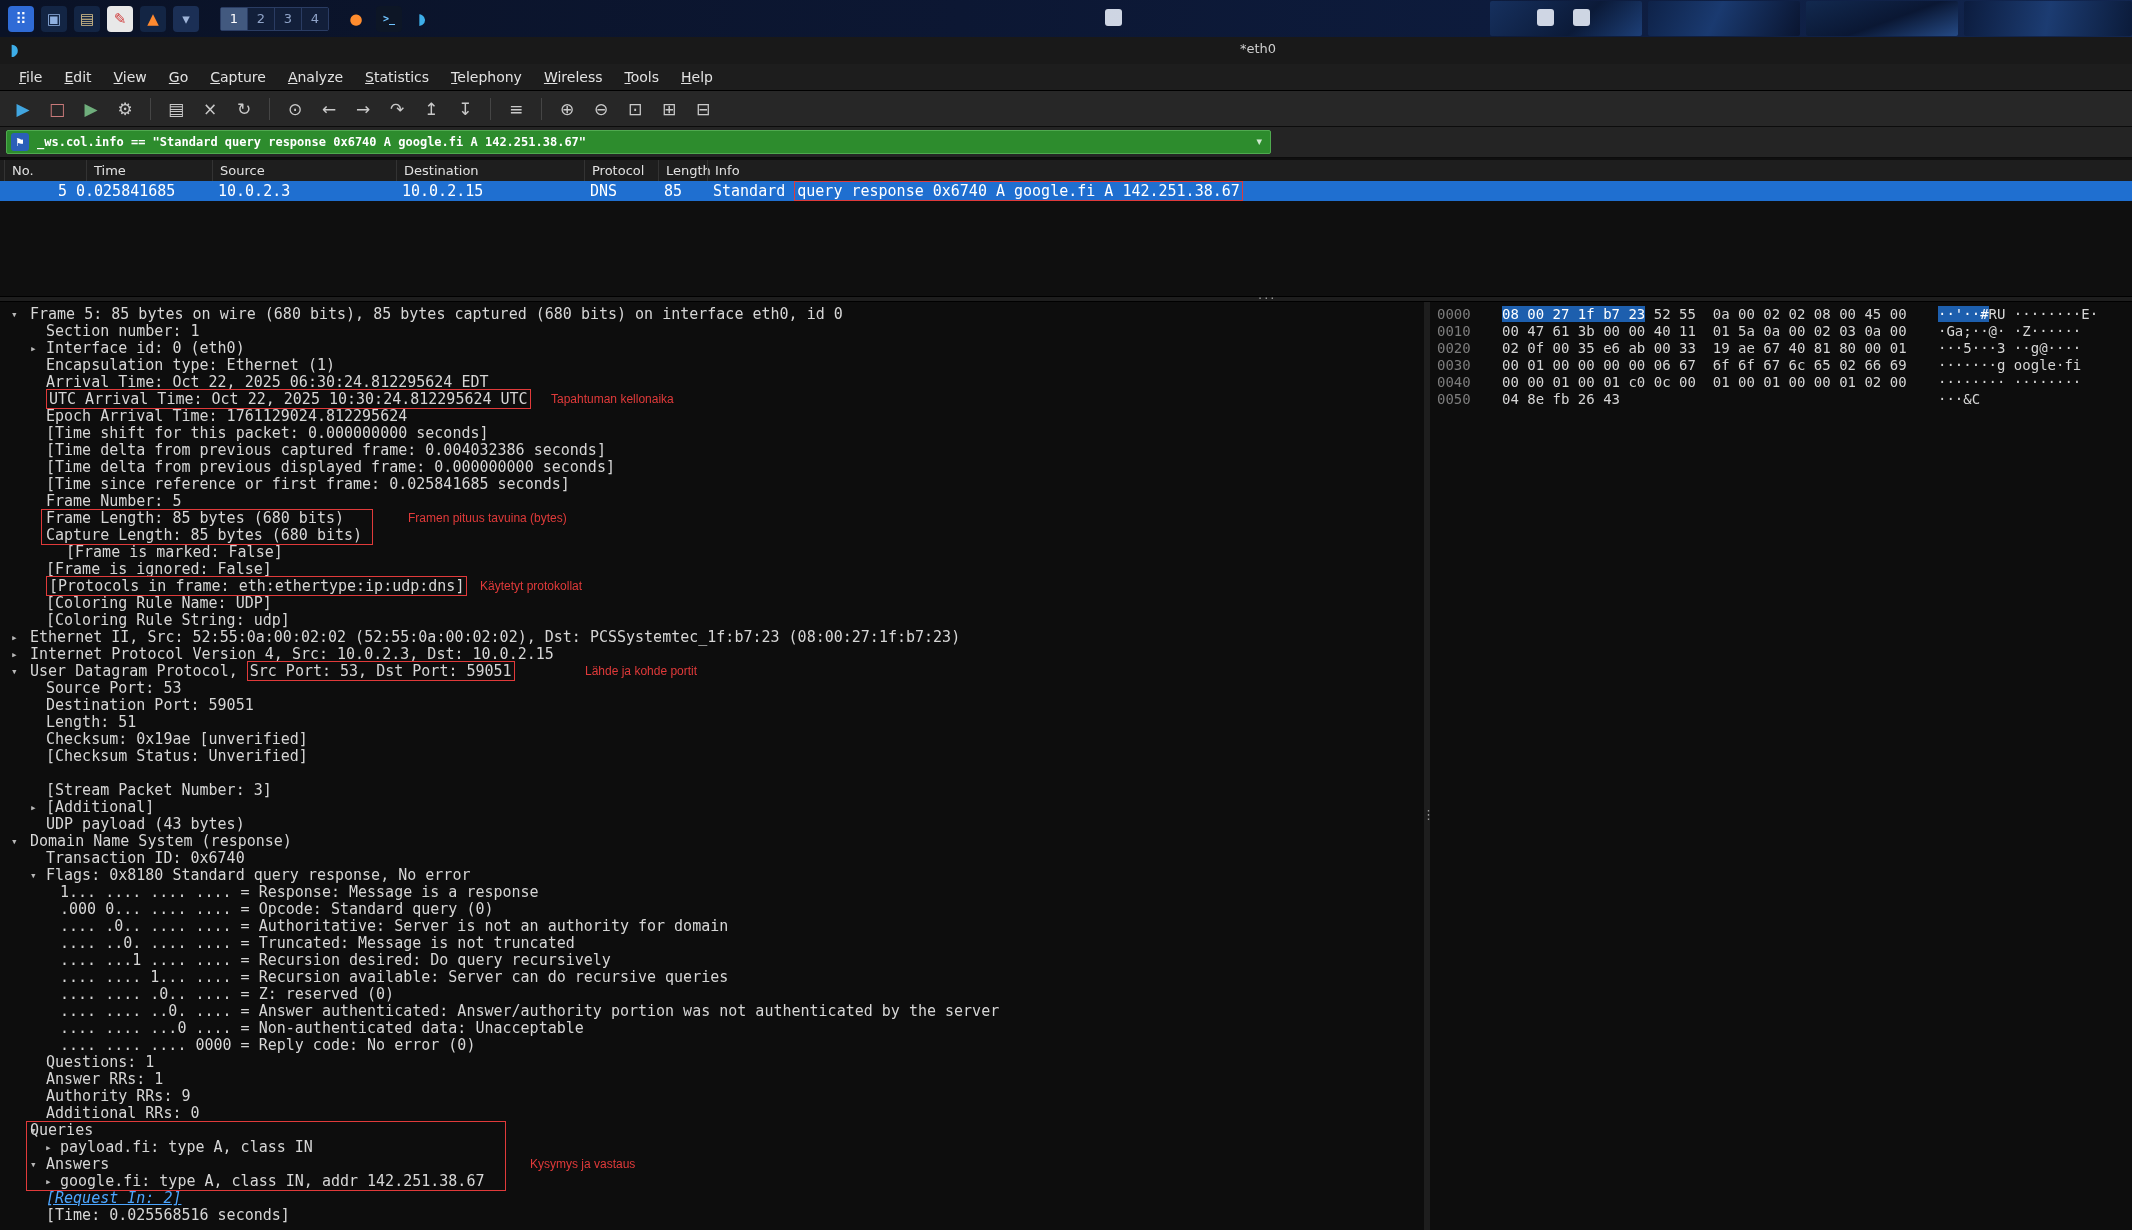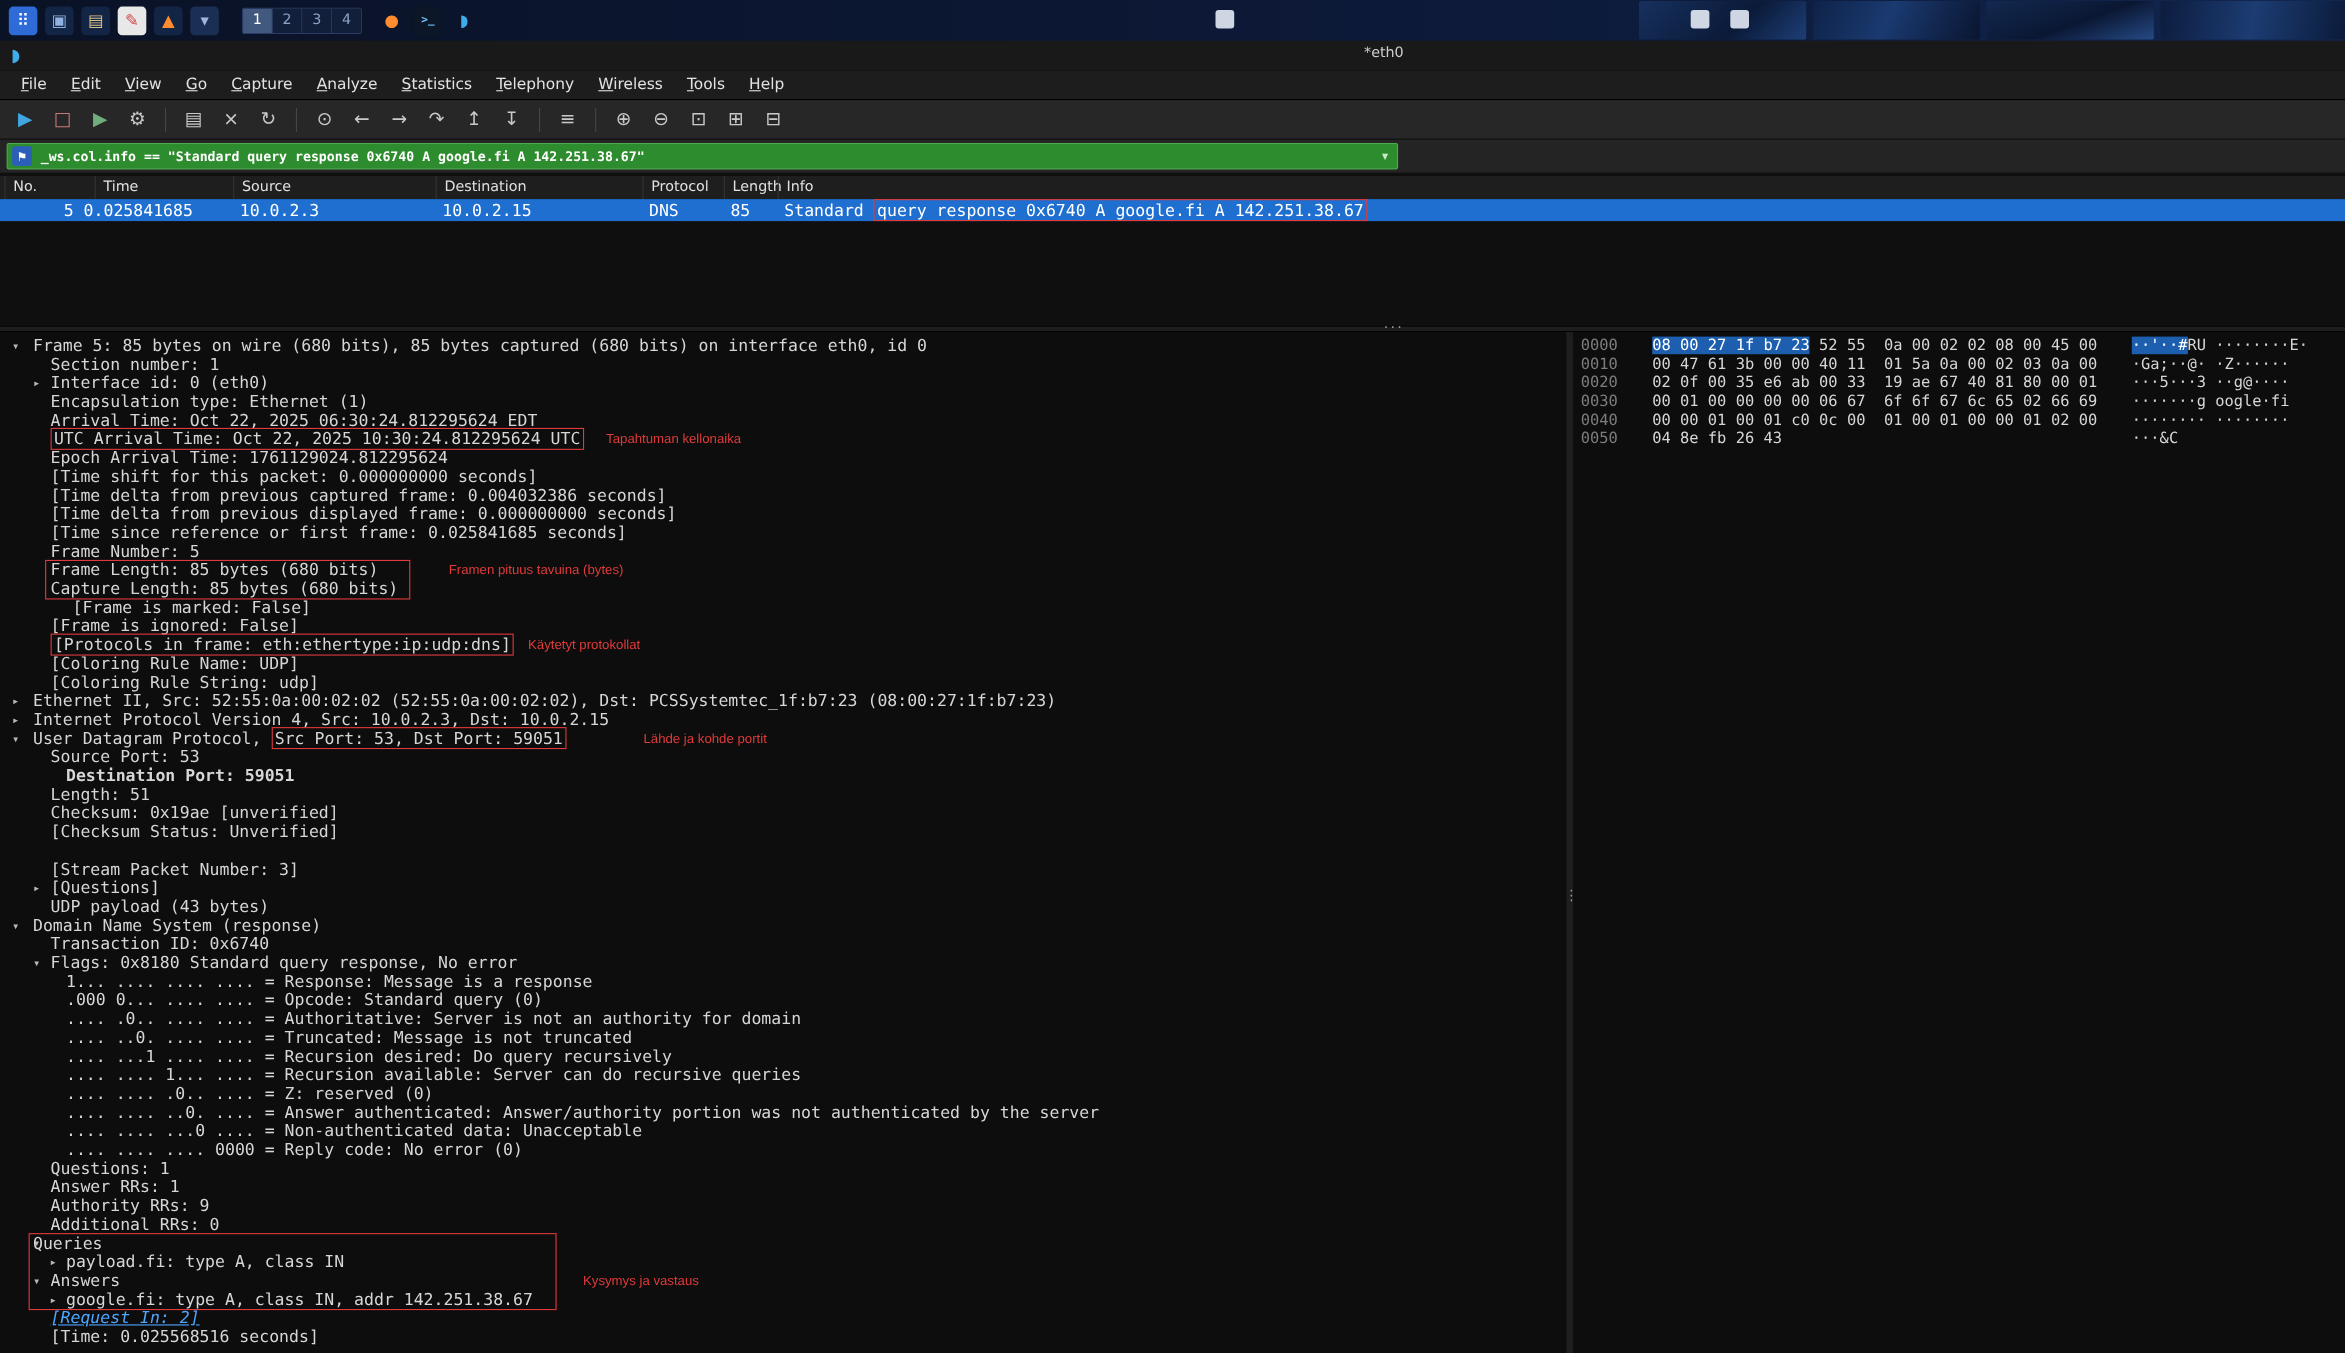--- a/index.html
+++ b/index.html
@@ -257,26 +257,26 @@
       <div class="dline" style="top: 259px;"><span class="dtext" style="left: 46px;">[Frame is ignored: False]</span></div>
       <div class="dline" style="top: 276px;"><span class="dtext" style="left: 46px;"><span class="redbox">[Protocols in frame: eth:ethertype:ip:udp:dns]</span></span></div>
       <span class="note" style="left: 480px; top: 276px;">Käytetyt protokollat</span>
       <div class="dline" style="top: 293px;"><span class="dtext" style="left: 46px;">[Coloring Rule Name: UDP]</span></div>
       <div class="dline" style="top: 310px;"><span class="dtext" style="left: 46px;">[Coloring Rule String: udp]</span></div>
       <div class="dline" style="top: 327px;"><span class="arrow" style="left: 11px;">▸</span><span class="dtext" style="left: 30px;">Ethernet II, Src: 52:55:0a:00:02:02 (52:55:0a:00:02:02), Dst: PCSSystemtec_1f:b7:23 (08:00:27:1f:b7:23)</span></div>
       <div class="dline" style="top: 344px;"><span class="arrow" style="left: 11px;">▸</span><span class="dtext" style="left: 30px;">Internet Protocol Version 4, Src: 10.0.2.3, Dst: 10.0.2.15</span></div>
       <div class="dline" style="top: 361px;"><span class="arrow" style="left: 11px;">▾</span><span class="dtext" style="left: 30px;"><span>User Datagram Protocol, </span><span class="redbox">Src Port: 53, Dst Port: 59051</span></span></div>
       <span class="note" style="left: 585px; top: 361px;">Lähde ja kohde portit</span>
       <div class="dline" style="top: 378px;"><span class="dtext" style="left: 46px;">Source Port: 53</span></div>
-      <div class="dline" style="top: 395px;"><span class="dtext" style="left: 60px; font-weight: bold;">Destination Port: 59051</span></div>
+      <div class="dline" style="top: 395px;"><span class="dtext" style="left: 46px;">Destination Port: 59051</span></div>
       <div class="dline" style="top: 412px;"><span class="dtext" style="left: 46px;">Length: 51</span></div>
       <div class="dline" style="top: 429px;"><span class="dtext" style="left: 46px;">Checksum: 0x19ae [unverified]</span></div>
       <div class="dline" style="top: 446px;"><span class="dtext" style="left: 46px;">[Checksum Status: Unverified]</span></div>
       <div class="dline" style="top: 480px;"><span class="dtext" style="left: 46px;">[Stream Packet Number: 3]</span></div>
-      <div class="dline" style="top: 497px;"><span class="arrow" style="left: 30px;">▸</span><span class="dtext" style="left: 46px;">[Questions]</span></div>
+      <div class="dline" style="top: 497px;"><span class="arrow" style="left: 30px;">▸</span><span class="dtext" style="left: 46px;">[Additional]</span></div>
       <div class="dline" style="top: 514px;"><span class="dtext" style="left: 46px;">UDP payload (43 bytes)</span></div>
       <div class="dline" style="top: 531px;"><span class="arrow" style="left: 11px;">▾</span><span class="dtext" style="left: 30px;">Domain Name System (response)</span></div>
       <div class="dline" style="top: 548px;"><span class="dtext" style="left: 46px;">Transaction ID: 0x6740</span></div>
       <div class="dline" style="top: 565px;"><span class="arrow" style="left: 30px;">▾</span><span class="dtext" style="left: 46px;">Flags: 0x8180 Standard query response, No error</span></div>
       <div class="dline" style="top: 582px;"><span class="dtext" style="left: 60px;">1... .... .... .... = Response: Message is a response</span></div>
       <div class="dline" style="top: 599px;"><span class="dtext" style="left: 60px;">.000 0... .... .... = Opcode: Standard query (0)</span></div>
       <div class="dline" style="top: 616px;"><span class="dtext" style="left: 60px;">.... .0.. .... .... = Authoritative: Server is not an authority for domain</span></div>
       <div class="dline" style="top: 633px;"><span class="dtext" style="left: 60px;">.... ..0. .... .... = Truncated: Message is not truncated</span></div>
       <div class="dline" style="top: 650px;"><span class="dtext" style="left: 60px;">.... ...1 .... .... = Recursion desired: Do query recursively</span></div>
       <div class="dline" style="top: 667px;"><span class="dtext" style="left: 60px;">.... .... 1... .... = Recursion available: Server can do recursive queries</span></div>

